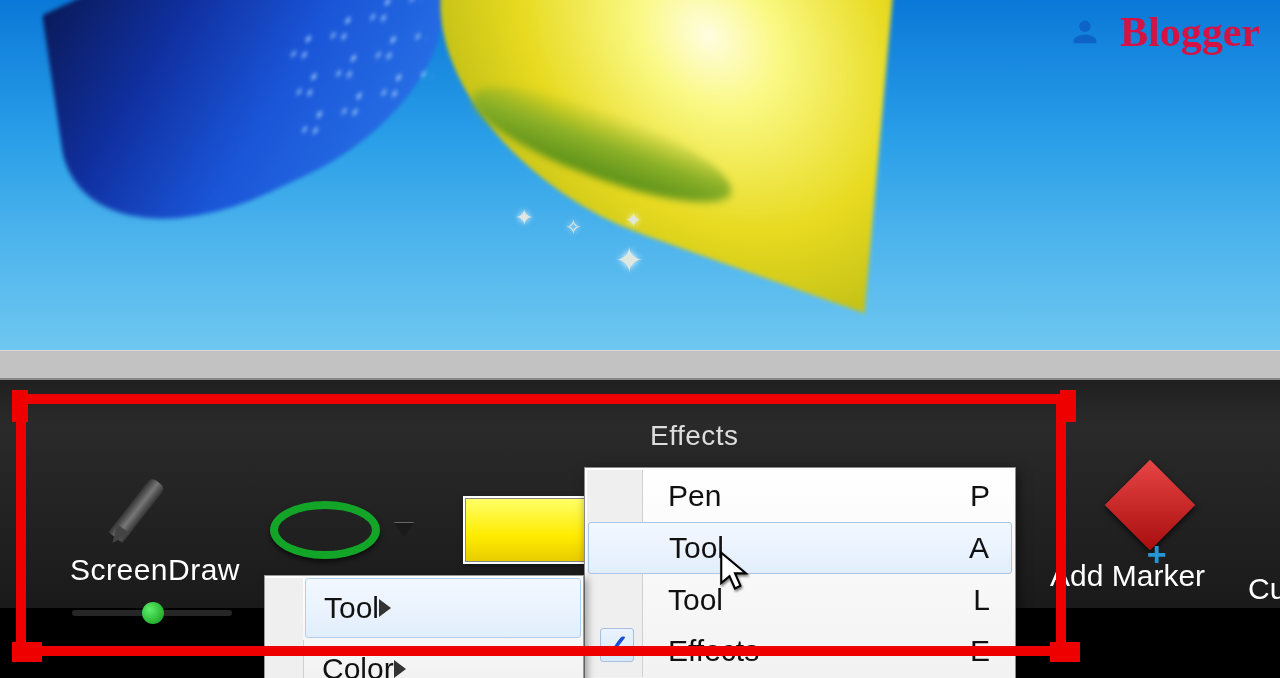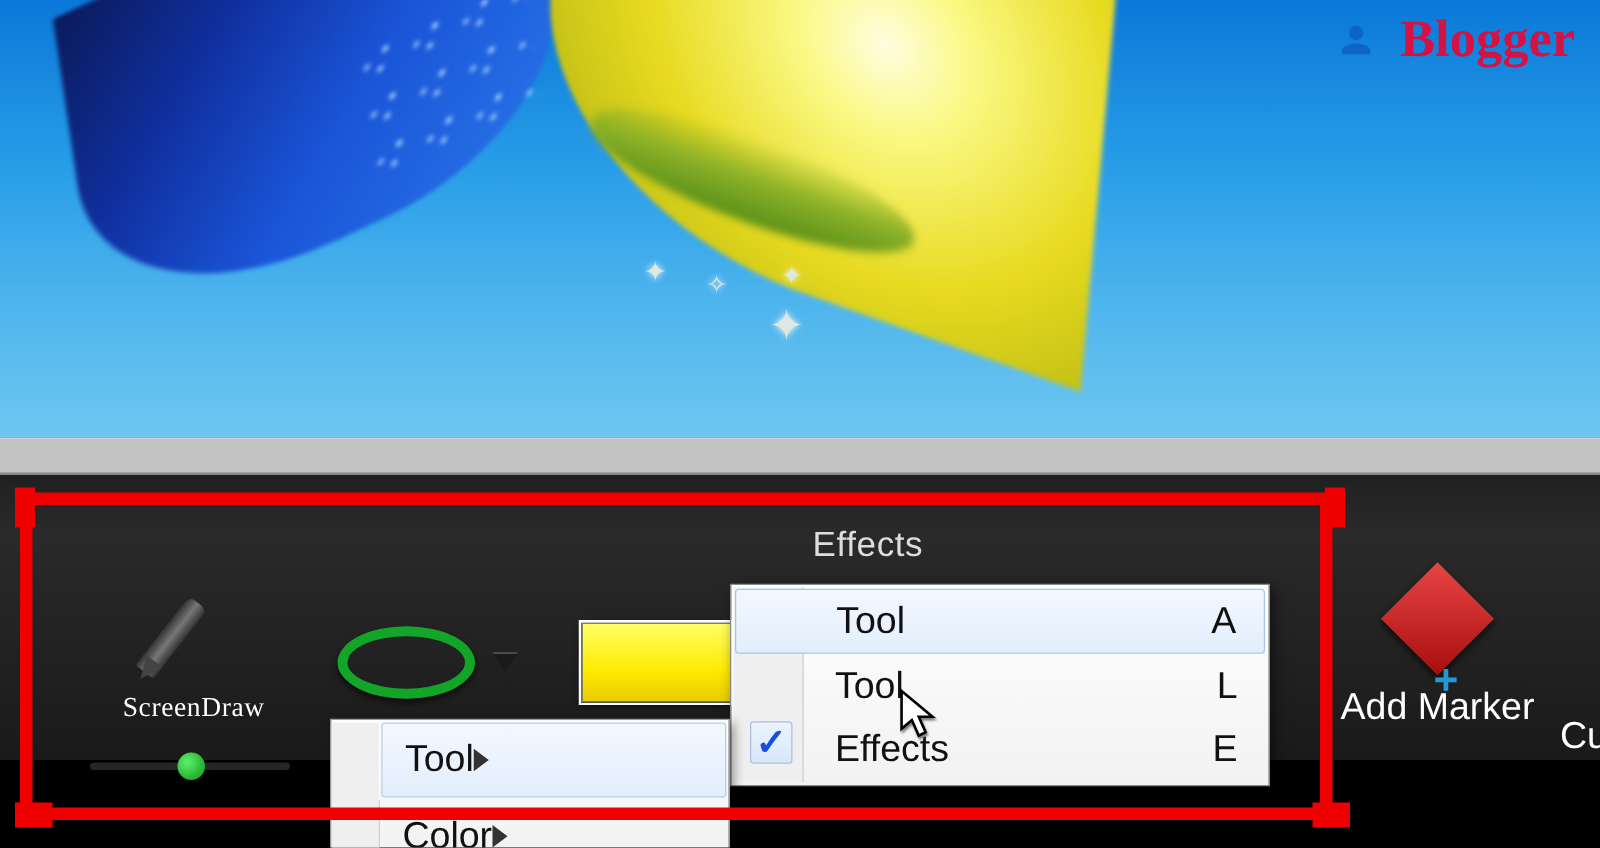--- a/index.html
+++ b/index.html
@@ -174,23 +174,22 @@
       left: 10px;
       top: 62px;
       width: 0; height: 0;
       border-left: 8px solid transparent;
       border-right: 8px solid transparent;
       border-top: 18px solid #444;
       transform: rotate(38deg);
     }
     .btn-screendraw-label {
       color: #fff;
-      font-size: 22px;
+      font-size: 30px;
       letter-spacing: 0.5px;
-      font-family: Liberation Serif, serif;
     }
     .green-slider {
       position: absolute;
       left: 72px;
       top: 230px;
       width: 160px;
       height: 6px;
       background: rgba(255,255,255,0.15);
       border-radius: 4px;
     }
@@ -321,23 +320,23 @@
       justify-content: center;
       color: #1a4fd8;
       font-size: 30px;
       font-weight: bold;
     }
     .sm-shortcut { color: #111; }
 
     .btn-addmarker {
       position: absolute;
       left: 1050px;
-      top: 83px;
+      top: 93px;
       width: 200px;
-      text-align: center;
+      text-align: left;
     }
     .marker-shape {
       width: 64px;
       height: 64px;
       margin: 0 auto 22px;
       background: linear-gradient(135deg, #e84545, #a80d0d);
       transform: rotate(45deg);
       box-shadow: 2px 2px 6px rgba(0,0,0,0.7);
       position: relative;
     }
@@ -410,20 +409,24 @@
   <div class="btn-ellipse">
     <div class="ellipse-shape"></div>
     <div class="dropdown-caret"></div>
   </div>
 
   <div class="color-swatch"></div>
 
   <div class="submenu">
     <div class="icon-gutter"></div>
 
+    <div class="sm-row">
+      <span>Pen</span>
+      <span class="sm-shortcut">P</span>
+    </div>
 
     <div class="sm-row highlight">
       <span>Tool</span>
       <span class="sm-shortcut">A</span>
     </div>
 
     <div class="sm-row">
       <span>Tool</span>
       <span class="sm-shortcut">L</span>
     </div>

